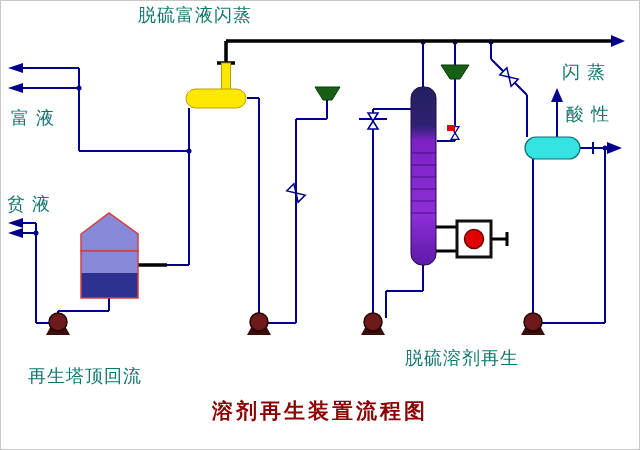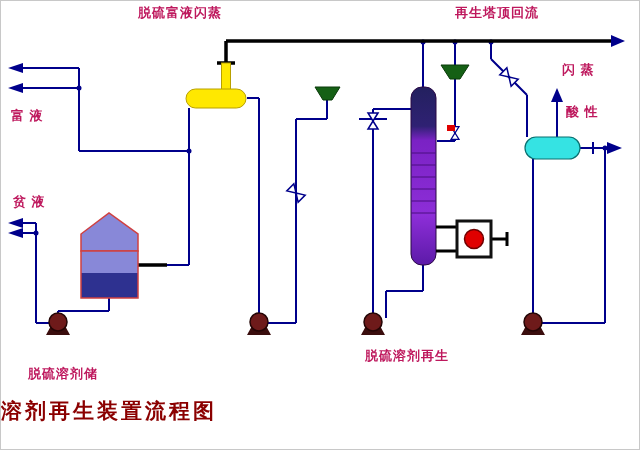--- a/index.html
+++ b/index.html
@@ -1,21 +1,21 @@
 <!DOCTYPE html>
 <html><head>
 <meta charset="utf-8">
 <style>
   html,body{margin:0;padding:0;background:#fff}
   .canvas{position:relative;width:640px;height:450px;background:#ffffff;
     border:1px solid #c8c8c8;box-sizing:border-box;overflow:hidden;
     font-family:"Liberation Sans","DejaVu Sans",sans-serif}
-  .lbl{position:absolute;color:#be185d;font-weight:bold;font-size:13px;
+  .lbl{position:absolute;color:#0f766e;font-weight:normal;font-size:18px;
     letter-spacing:1px;white-space:pre;line-height:1.1}
-  .title{position:absolute;left:0;right:0;top:396px;text-align:left;
+  .title{position:absolute;left:0;right:0;top:396px;text-align:center;
     color:#8B0000;font-weight:bold;font-size:21px;letter-spacing:3px}
   svg{position:absolute;left:0;top:0}
 </style>
 </head>
 <body>
 
 <div class="canvas">
 
   <svg width="640" height="450" viewBox="0 0 640 450">
     <defs>
@@ -123,22 +123,21 @@
       <polygon points="22,82 22,92 7,87"></polygon>
       <polygon points="22,217 22,227 7,222"></polygon>
       <polygon points="22,227 22,237 7,232"></polygon>
       <polygon points="610,34 610,46 624,40"></polygon>
       <polygon points="606,141 606,153 621,147"></polygon>
       <polygon points="550,101 562,101 556,87"></polygon>
     </g>
   </svg>
 
   <div class="lbl" style="left:137px;top:5px">脱硫富液闪蒸</div>
-  <div class="lbl" style="left:454px;top:5px">再生塔顶回流</div>
   <div class="lbl" style="left:10px;top:108px">富 液</div>
-  <div class="lbl" style="left:12px;top:194px">贫 液</div>
+  <div class="lbl" style="left:6px;top:194px">贫 液</div>
   <div class="lbl" style="left:561px;top:62px">闪 蒸</div>
   <div class="lbl" style="left:565px;top:104px">酸 性</div>
-  <div class="lbl" style="left:27px;top:366px">脱硫溶剂储</div>
-  <div class="lbl" style="left:364px;top:348px">脱硫溶剂再生</div>
+  <div class="lbl" style="left:27px;top:366px">再生塔顶回流</div>
+  <div class="lbl" style="left:404px;top:348px">脱硫溶剂再生</div>
 
   <div class="title">溶剂再生装置流程图</div>
 </div>
 
 </body></html>

